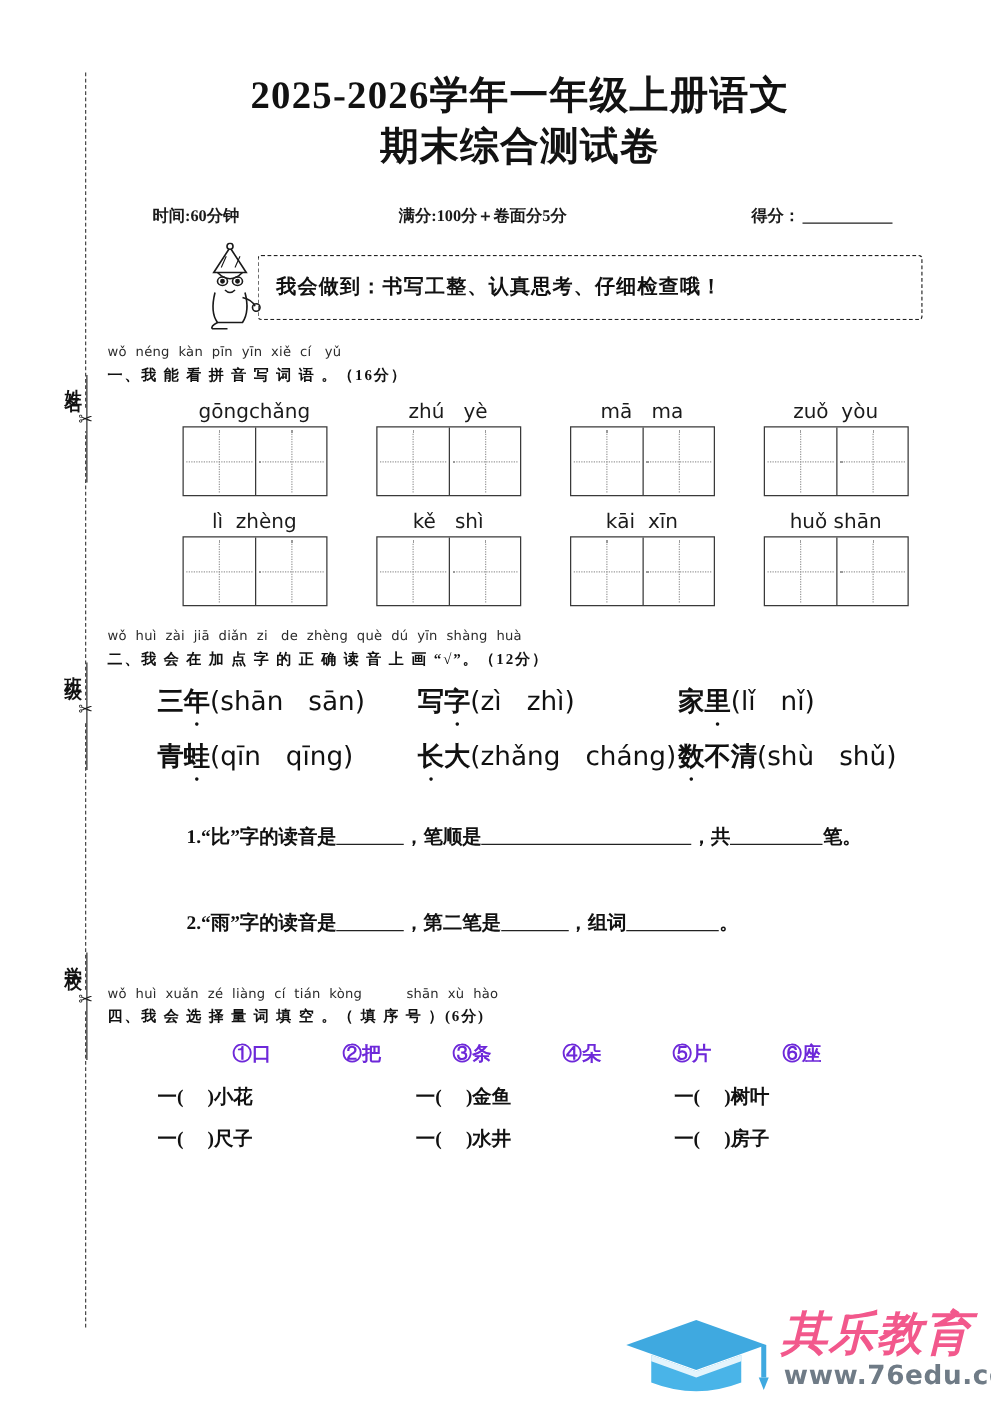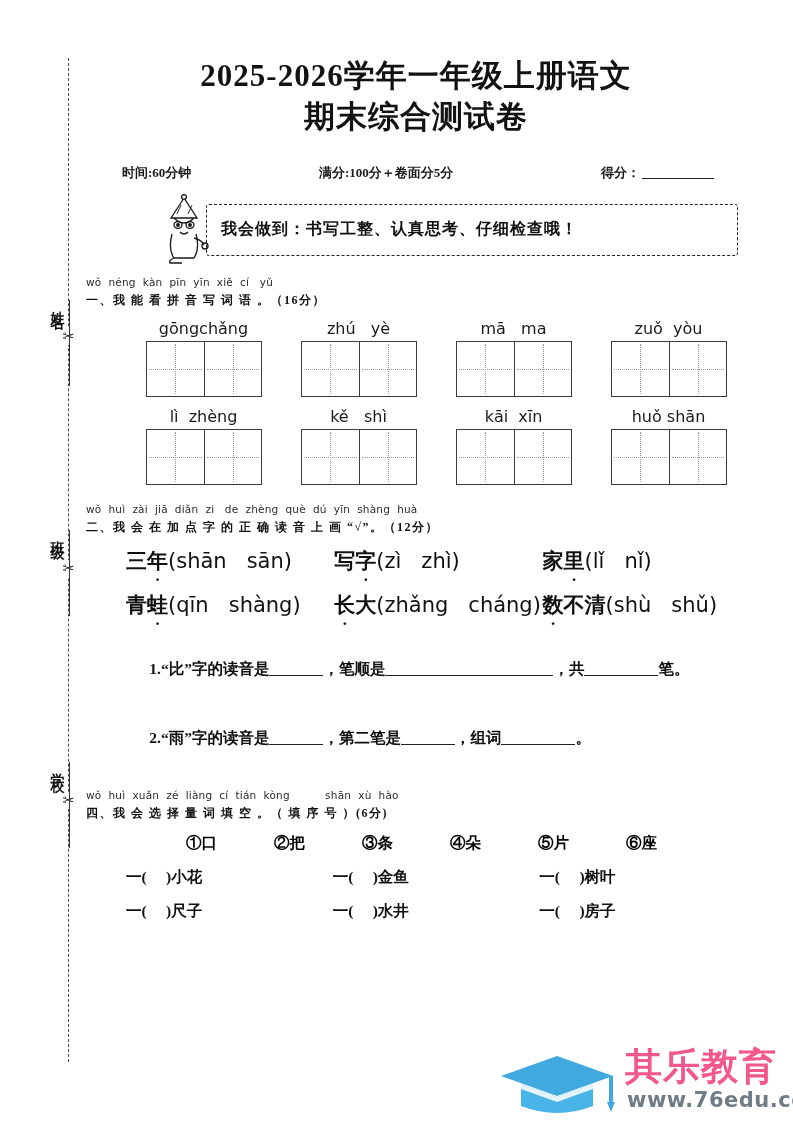--- a/index.html
+++ b/index.html
@@ -160,33 +160,33 @@
     font-family:"Liberation Serif","DejaVu Serif",serif;
     font-weight:700; font-size:15.5px; color:#111; white-space:pre; }
   .blk { display:inline-block; border-bottom:1px solid #222; height:15px; vertical-align:-2px; }
   .blk-s { width:54px; }
   .blk-m { width:74px; }
   .blk-l { width:168px; }
 
   
   .mw-opts { margin-top:11px; padding-left:100px; display:flex;
     font-family:"Liberation Serif","DejaVu Serif",serif;
-    font-weight:700; font-size:15.5px; color:#000000; }
+    font-weight:700; font-size:15.5px; color:#6d28d9; }
   .mw-opts span { width:88px; }
   .mw-row { margin-top:13px; padding-left:40px; display:flex;
     font-family:"Liberation Serif","DejaVu Serif",serif;
     font-weight:700; font-size:15.5px; color:#111; white-space:pre; }
   .mw-row span { width:215px; }
 
   
   #watermark { position:absolute; left:497px; top:1044px; width:290px; height:74px; }
   #wm-cap { position:absolute; left:0; top:6px; }
   #wm-text-cn { position:absolute; left:128px; top:-2px;
     font-family:"DejaVu Sans","Liberation Sans",sans-serif;
-    font-weight:700; font-size:37px; color:#f2588c; letter-spacing:1px; }
+    font-weight:700; font-size:37px; color:#f2588c; letter-spacing:1px;font-style:italic; }
   #wm-text-url { position:absolute; left:130px; top:44px;
     font-family:"DejaVu Sans","Liberation Sans",sans-serif;
     font-weight:700; font-size:21px; color:#6f7b86; letter-spacing:0.5px; }
 </style>
 </head>
 <body>
 
 <div id="cut-line"></div>
 
 <div class="scissors" id="scissors-1">✂</div>
@@ -320,21 +320,21 @@
       <div class="sec-title">二、我 会 在 加 点 字 的 正 确 读 音 上 画 “√”。（12分）</div>
     </div>
 
     <div class="pyq-row">
       <div class="pyq pyq-c1"><span>三</span><span class="dotword">年</span><span class="opts">(shān   sān)</span></div>
       <div class="pyq pyq-c2"><span>写</span><span class="dotword">字</span><span class="opts">(zì   zhì)</span></div>
       <div class="pyq pyq-c3"><span>家</span><span class="dotword">里</span><span class="opts">(lǐ   nǐ)</span></div>
     </div>
 
     <div class="pyq-row" style="margin-top:16px;">
-      <div class="pyq pyq-c1"><span>青</span><span class="dotword">蛙</span><span class="opts">(qīn   shàng)</span></div>
+      <div class="pyq pyq-c1"><span>青</span><span class="dotword">蛙</span><span class="opts">(qīn   qīng)</span></div>
       <div class="pyq pyq-c2"><span class="dotword">长</span><span>大</span><span class="opts">(zhǎng   cháng)</span></div>
       <div class="pyq pyq-c3"><span class="dotword">数</span><span>不清</span><span class="opts">(shù   shǔ)</span></div>
     </div>
   </div>
 
   <div class="section" style="margin-top:22px;">
 
     <div class="fill-line">
       <span>1.“比”字的读音是</span><span class="blk blk-s"></span><span>，笔顺是</span><span class="blk blk-l"></span><span>，共</span><span class="blk blk-m"></span><span>笔。</span>
     </div>

